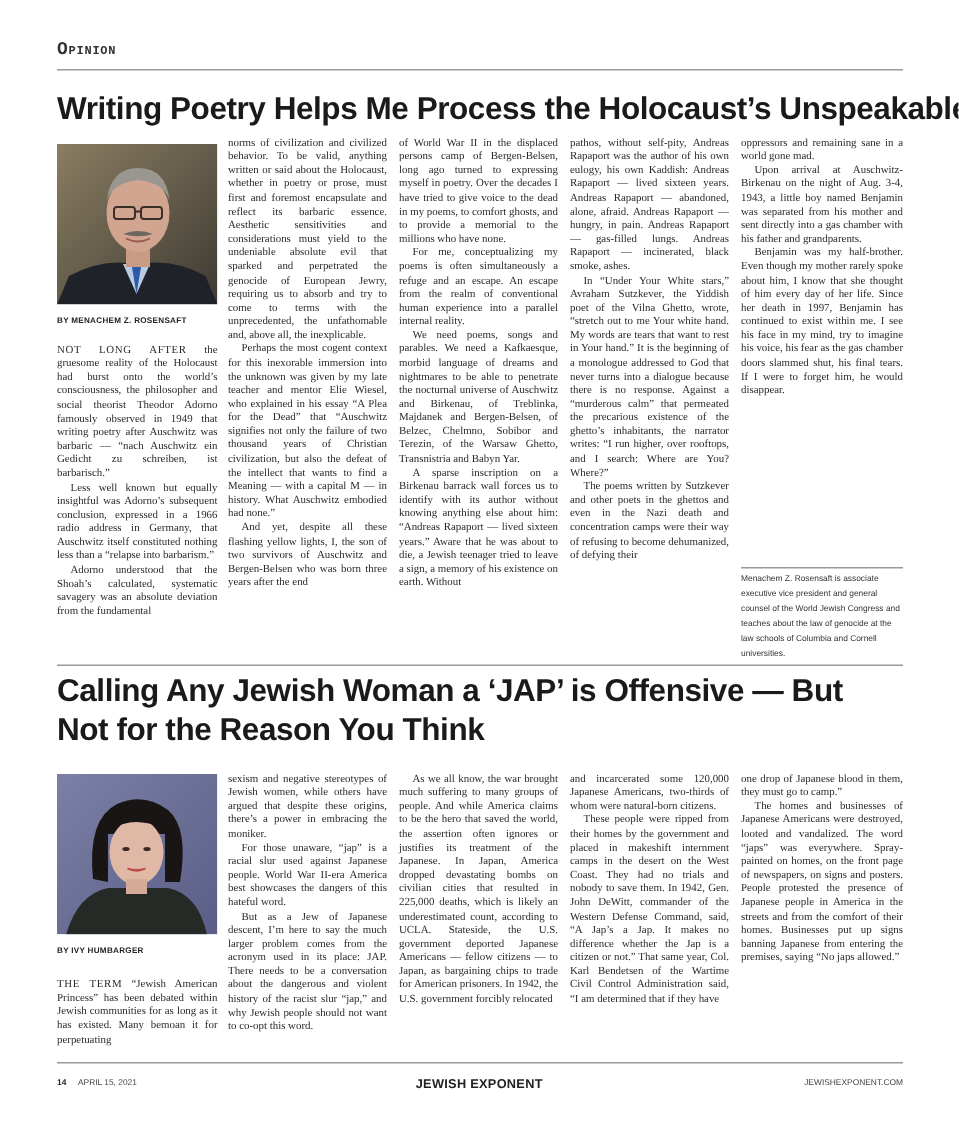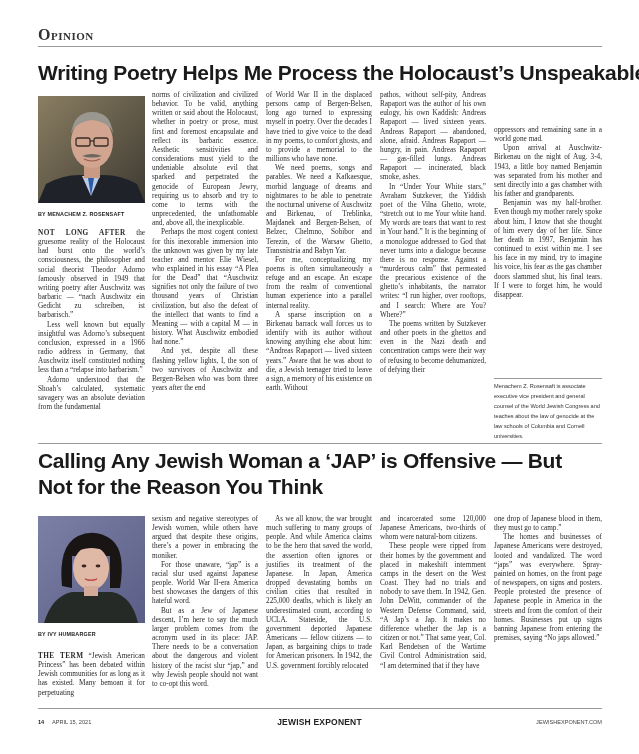--- a/index.html
+++ b/index.html
@@ -1,27 +1,27 @@
 <!DOCTYPE html>
 <html><head>
 <meta charset="utf-8">
 <style>
   html, body { margin:0; padding:0; background:#ffffff; }
   body { width:639px; height:754px; position:relative; overflow:hidden; color:#1e1e1e; }
-  .section-label { position:absolute; left:38px; top:26px; font-family:Liberation Serif, serif; font-size:16px; font-weight:bold; letter-spacing:0.5px; font-variant:small-caps; color:#333; }
+  .section-label { position:absolute; left:38px; top:26px; font-family:Liberation Mono, monospace; font-size:12px; font-weight:bold; letter-spacing:0.5px; font-variant:small-caps; color:#333; }
   .rule { position:absolute; left:38px; width:564px; height:1px; background:#9a9a9a; }
   .headline { position:absolute; left:38px; font-family:"Liberation Sans", sans-serif; font-weight:bold; color:#1a1a1a; letter-spacing:-0.3px; line-height:1.22; }
   .h1 { top:60px; font-size:21px; white-space:nowrap; }
   .h2 { top:448px; font-size:21px; width:560px; }
   .photo { position:absolute; left:38px; width:107px; overflow:hidden; }
   .byline { position:absolute; left:38px; font-family:"Liberation Sans", sans-serif; font-size:5.4px; font-weight:bold; letter-spacing:0.2px; color:#222; }
   .col { position:absolute; font-family:"Liberation Serif", serif; font-size:7.25px; line-height:9.15px; text-align:justify; color:#2a2a2a; }
   .col p { margin:0; text-indent:9px; }
   .col p.noindent { text-indent:0; }
-  .lead { font-weight:bold; letter-spacing:0.4px; }
+  .lead { font-weight:normal; letter-spacing:0.4px; }
   .bio { position:absolute; left:490px; top:385px; width:112px; font-family:"Liberation Sans", sans-serif; font-size:5.6px; line-height:10px; color:#333; }
   .footer { position:absolute; top:719px; font-family:"Liberation Sans", sans-serif; font-size:5.6px; color:#444; }
   .footer-title { position:absolute; top:717px; left:0; width:639px; text-align:center; font-family:"Liberation Sans", sans-serif; font-size:8.5px; font-weight:bold; letter-spacing:0.2px; color:#222; }
   .endmark { display:inline-block; width:4px; height:4px; border-radius:50%; background:#222; vertical-align:middle; margin-left:2px; }
 </style>
 </head>
 <body>
 
 <div class="section-label">Opinion</div>
 <div class="rule" style="top:46px;"></div>
@@ -59,32 +59,32 @@
 </div>
 
 <div class="col" style="left:152px;top:91px;width:106px;">
   <p class="noindent">norms of civilization and civilized behavior. To be valid, anything written or said about the Holocaust, whether in poetry or prose, must first and foremost encapsulate and reflect its barbaric essence. Aesthetic sensitivities and considerations must yield to the undeniable absolute evil that sparked and perpetrated the genocide of European Jewry, requiring us to absorb and try to come to terms with the unprecedented, the unfathomable and, above all, the inexplicable.</p>
   <p>Perhaps the most cogent context for this inexorable immersion into the unknown was given by my late teacher and mentor Elie Wiesel, who explained in his essay “A Plea for the Dead” that “Auschwitz signifies not only the failure of two thousand years of Christian civilization, but also the defeat of the intellect that wants to find a Meaning — with a capital M — in history. What Auschwitz embodied had none.”</p>
   <p>And yet, despite all these flashing yellow lights, I, the son of two survivors of Auschwitz and Bergen-Belsen who was born three years after the end</p>
 </div>
 
 <div class="col" style="left:266px;top:91px;width:106px;">
   <p class="noindent">of World War II in the displaced persons camp of Bergen-Belsen, long ago turned to expressing myself in poetry. Over the decades I have tried to give voice to the dead in my poems, to comfort ghosts, and to provide a memorial to the millions who have none.</p>
+  <p>For me, conceptualizing my poems is often simultaneously a refuge and an escape. An escape from the realm of conventional human experience into a parallel internal reality.</p>
   <p>We need poems, songs and parables. We need a Kafkaesque, morbid language of dreams and nightmares to be able to penetrate the nocturnal universe of Auschwitz and Birkenau, of Treblinka, Majdanek and Bergen-Belsen, of Belzec, Chelmno, Sobibor and Terezin, of the Warsaw Ghetto, Transnistria and Babyn Yar.</p>
-  <p>For me, conceptualizing my poems is often simultaneously a refuge and an escape. An escape from the realm of conventional human experience into a parallel internal reality.</p>
   <p>A sparse inscription on a Birkenau barrack wall forces us to identify with its author without knowing anything else about him: “Andreas Rapaport — lived sixteen years.” Aware that he was about to die, a Jewish teenager tried to leave a sign, a memory of his existence on earth. Without</p>
 </div>
 
 <div class="col" style="left:380px;top:91px;width:106px;">
   <p class="noindent">pathos, without self-pity, Andreas Rapaport was the author of his own eulogy, his own Kaddish: Andreas Rapaport — lived sixteen years. Andreas Rapaport — abandoned, alone, afraid. Andreas Rapaport — hungry, in pain. Andreas Rapaport — gas-filled lungs. Andreas Rapaport — incinerated, black smoke, ashes.</p>
   <p>In “Under Your White stars,” Avraham Sutzkever, the Yiddish poet of the Vilna Ghetto, wrote, “stretch out to me Your white hand. My words are tears that want to rest in Your hand.” It is the beginning of a monologue addressed to God that never turns into a dialogue because there is no response. Against a “murderous calm” that permeated the precarious existence of the ghetto’s inhabitants, the narrator writes: “I run higher, over rooftops, and I search: Where are You? Where?”</p>
   <p>The poems written by Sutzkever and other poets in the ghettos and even in the Nazi death and concentration camps were their way of refusing to become dehumanized, of defying their</p>
 </div>
 
-<div class="col" style="left:494px;top:91px;width:108px;margin-top:35px;">
+<div class="col" style="left:494px;top:91px;width:108px;">
   <p class="noindent">oppressors and remaining sane in a world gone mad.</p>
   <p>Upon arrival at Auschwitz-Birkenau on the night of Aug. 3-4, 1943, a little boy named Benjamin was separated from his mother and sent directly into a gas chamber with his father and grandparents.</p>
   <p>Benjamin was my half-brother. Even though my mother rarely spoke about him, I know that she thought of him every day of her life. Since her death in 1997, Benjamin has continued to exist within me. I see his face in my mind, try to imagine his voice, his fear as the gas chamber doors slammed shut, his final tears. If I were to forget him, he would disappear.</p>
 </div>
 
 <div class="rule" style="top:378px;left:494px;width:108px;background:#999;"></div>
 <div class="bio" style="left:494px;width:108px;top:381px;">Menachem Z. Rosensaft is associate executive vice president and general counsel of the World Jewish Congress and teaches about the law of genocide at the law schools of Columbia and Cornell universities.</div>
 
 <div class="rule" style="top:443px;"></div>
 

